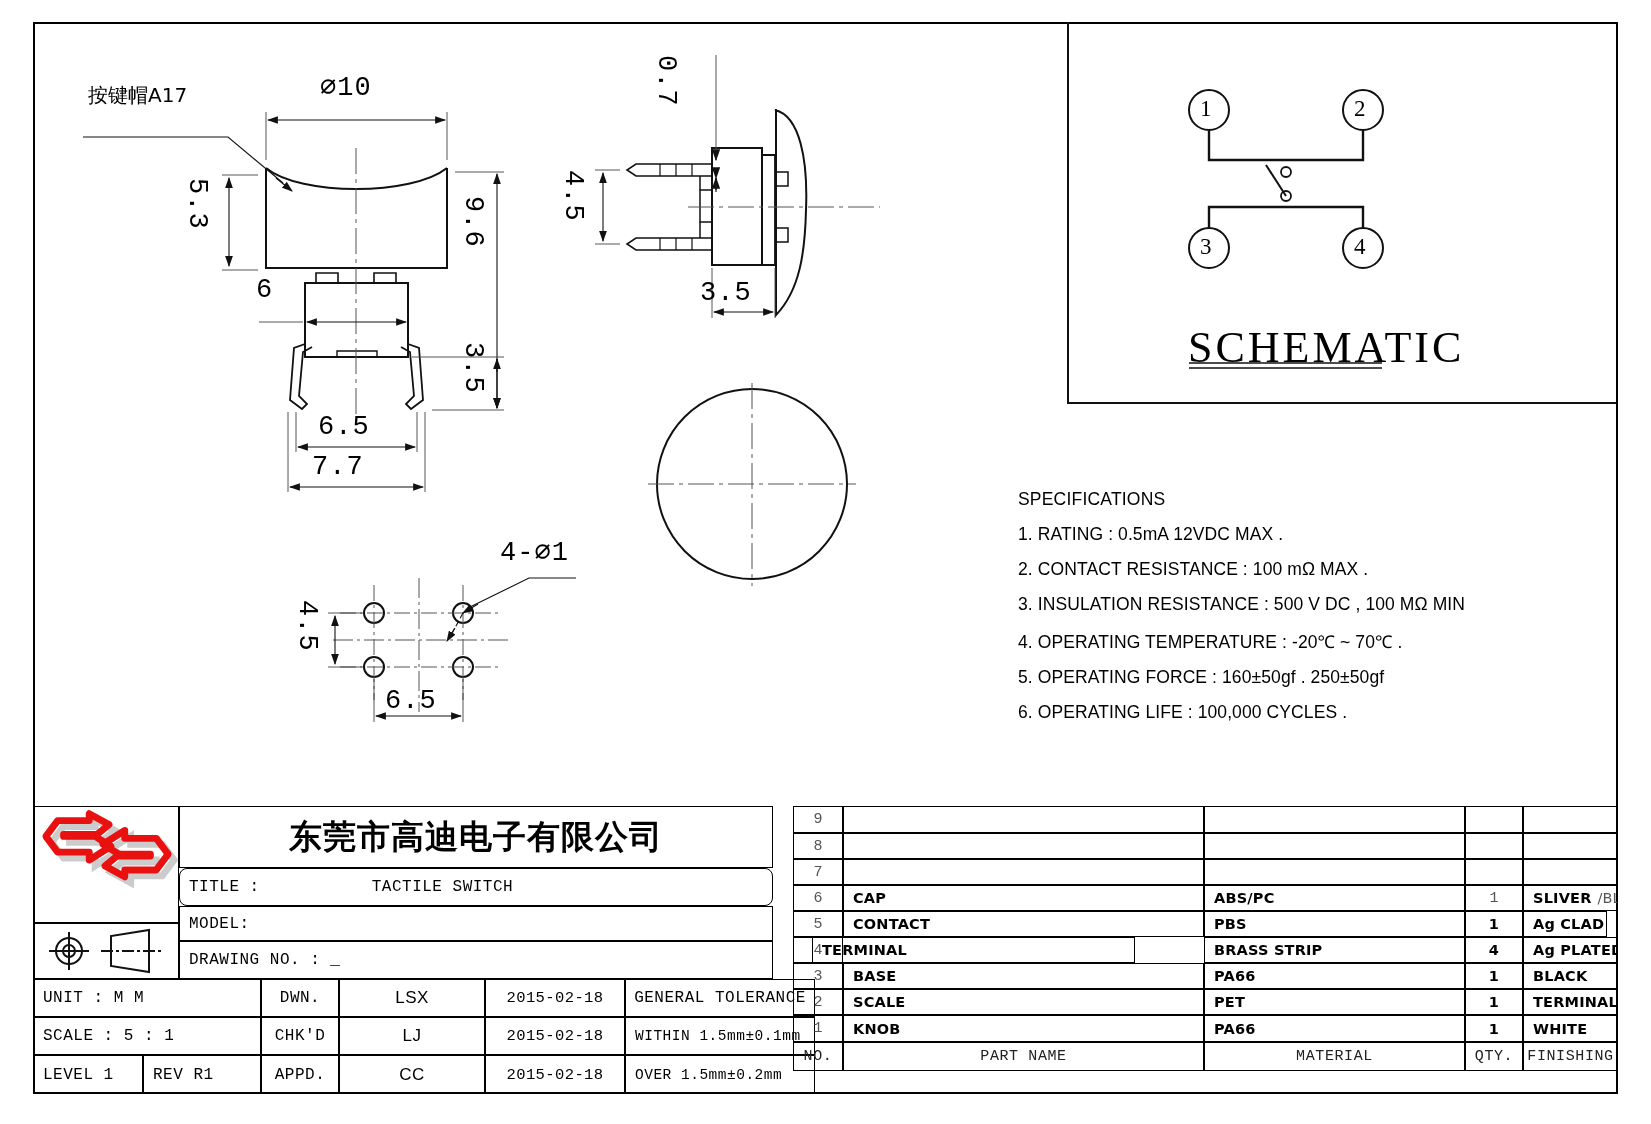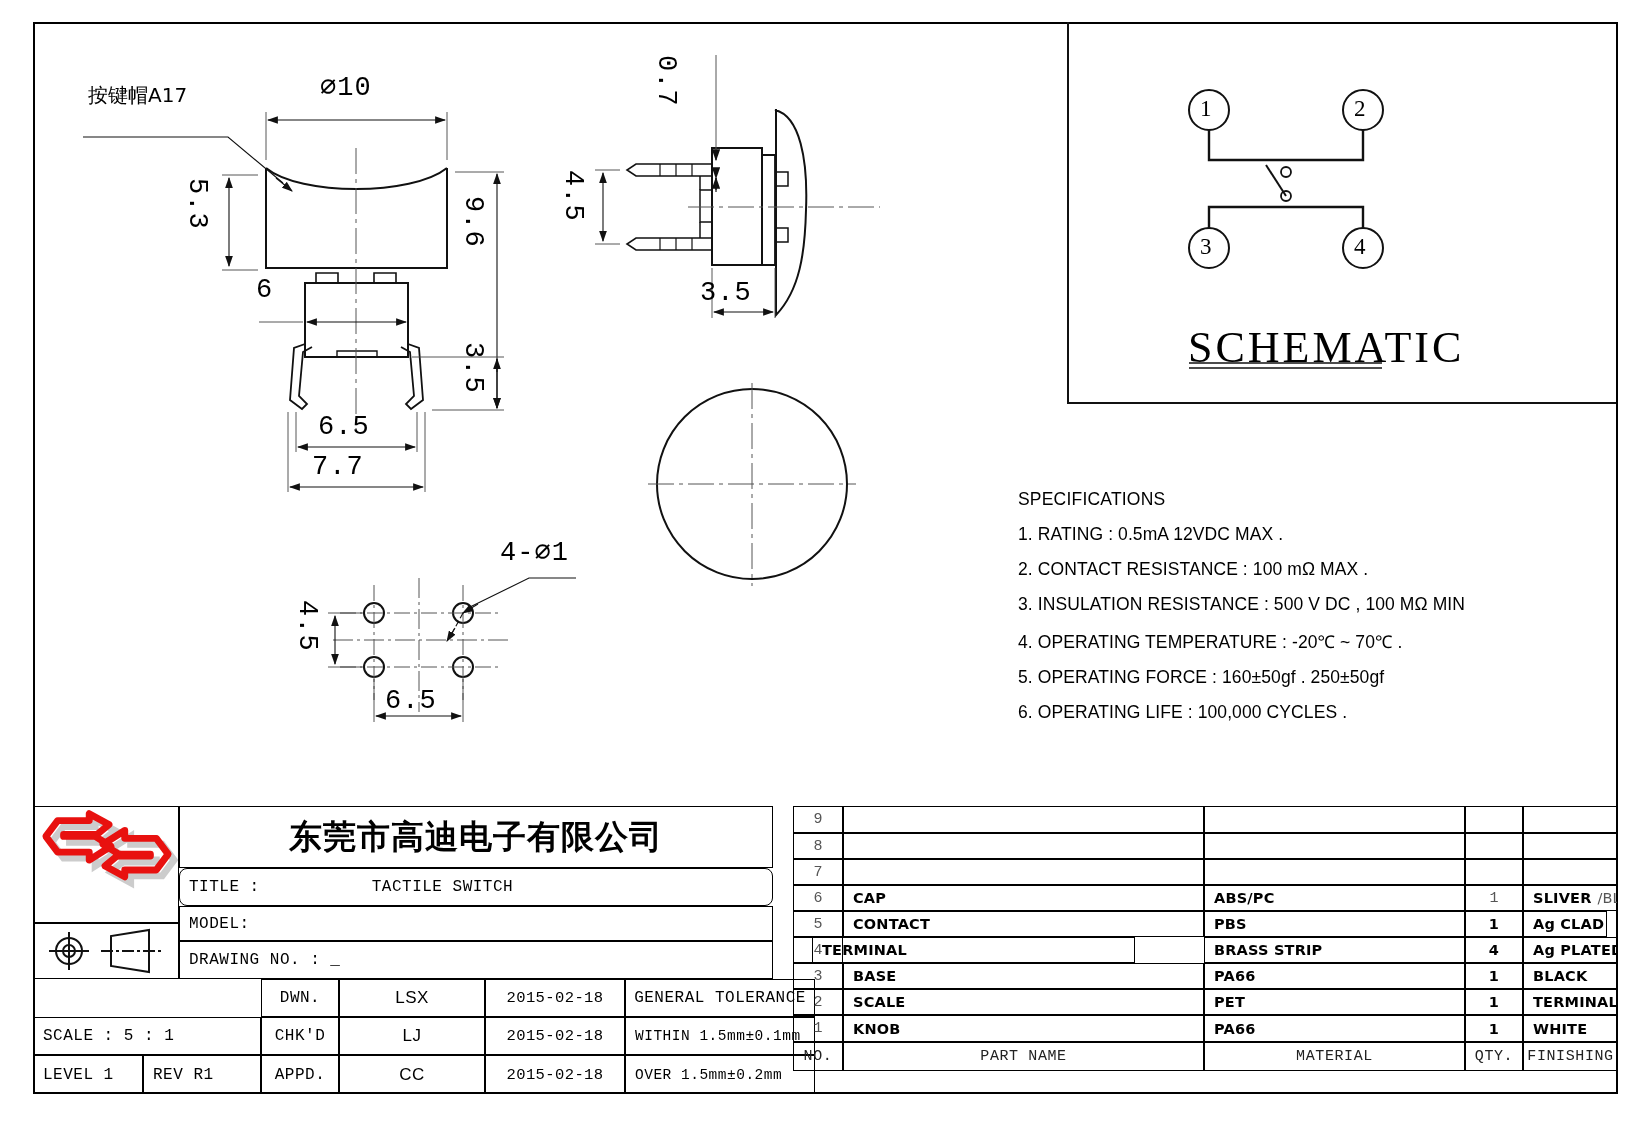--- a/index.html
+++ b/index.html
@@ -248,20 +248,23 @@
     <div class="cell" style="left:146px;top:100px;width:594px;height:35px;">
       <span class="t-lbl pad">MODEL:</span>
       <span class="t-lbl" style="margin-left:10px;"></span>
     </div>
 
     <div class="cell" style="left:146px;top:135px;width:594px;height:38px;">
       <span class="t-lbl pad">DRAWING NO.  :</span>
       <span class="t-lbl" style="margin-left:10px;">_</span>
     </div>
 
+    <div class="cell" style="left:0;top:173px;width:228px;height:38px;">
+      <span class="t-lbl pad">UNIT    :    M M</span>
+    </div>
     <div class="cell" style="left:0;top:211px;width:228px;height:38px;">
       <span class="t-lbl pad">SCALE  :  5 : 1</span>
     </div>
     <div class="cell" style="left:0;top:249px;width:110px;height:39px;">
       <span class="t-lbl pad">LEVEL 1</span>
     </div>
     <div class="cell" style="left:110px;top:249px;width:118px;height:39px;">
       <span class="t-lbl pad">REV  R1</span>
     </div>
 

